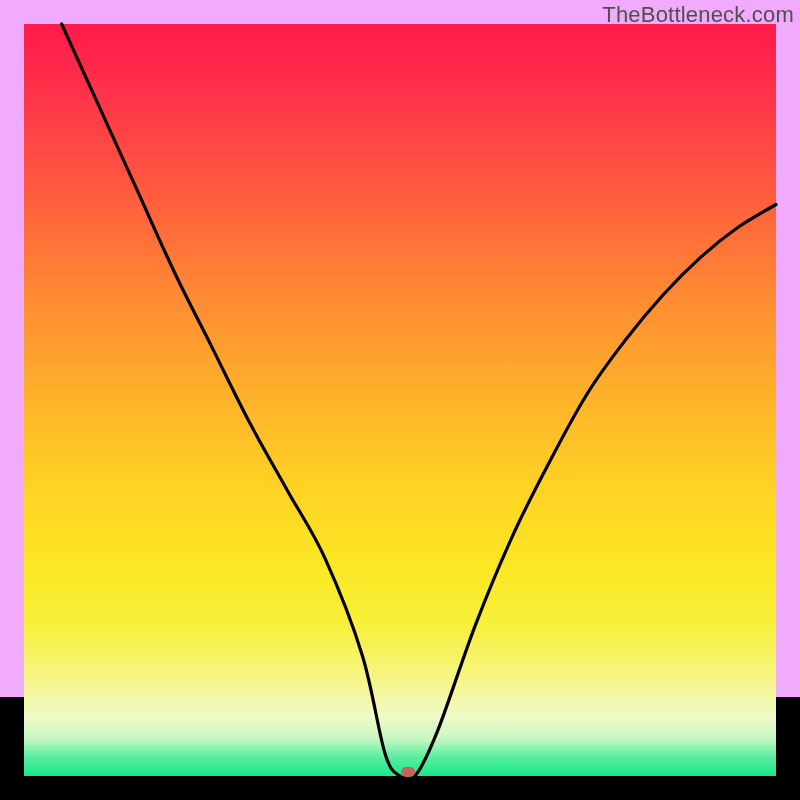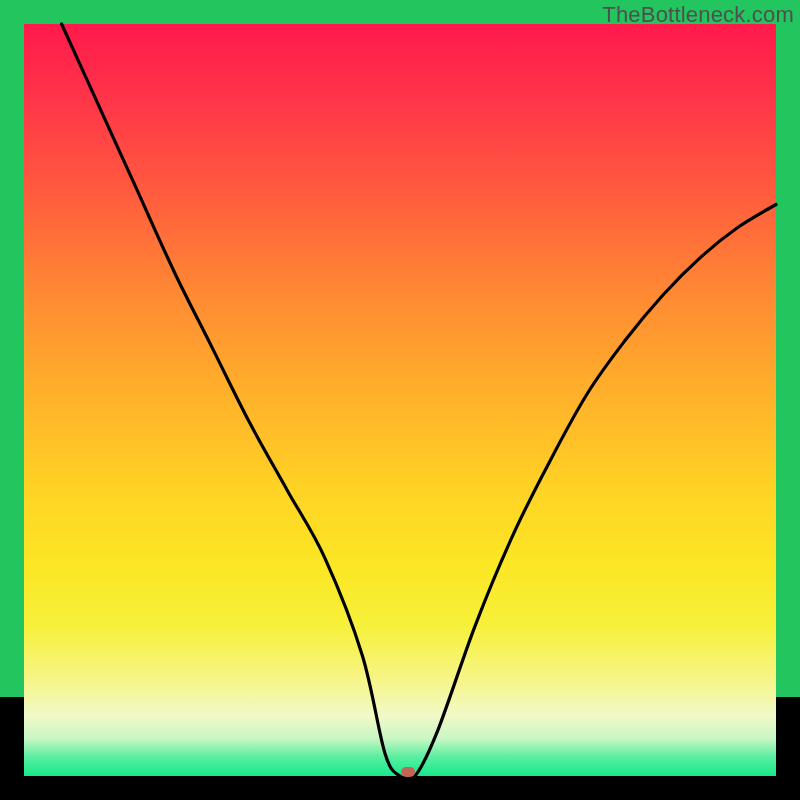--- a/index.html
+++ b/index.html
@@ -8,21 +8,21 @@
     width: 800px;
     height: 800px;
     background: #000;
     overflow: hidden;
     font-family: Arial, Helvetica, sans-serif;
   }
   .frame {
     position: relative;
     width: 800px;
     height: 697px;
-    background: #22c55e;
+    background: #f0abfc;
   }
   .plot-area {
     position: absolute;
     left: 24px;
     top: 24px;
     width: 752px;
     height: 752px;
     background: linear-gradient(
       to bottom,
       #ff1a4b 0%,

